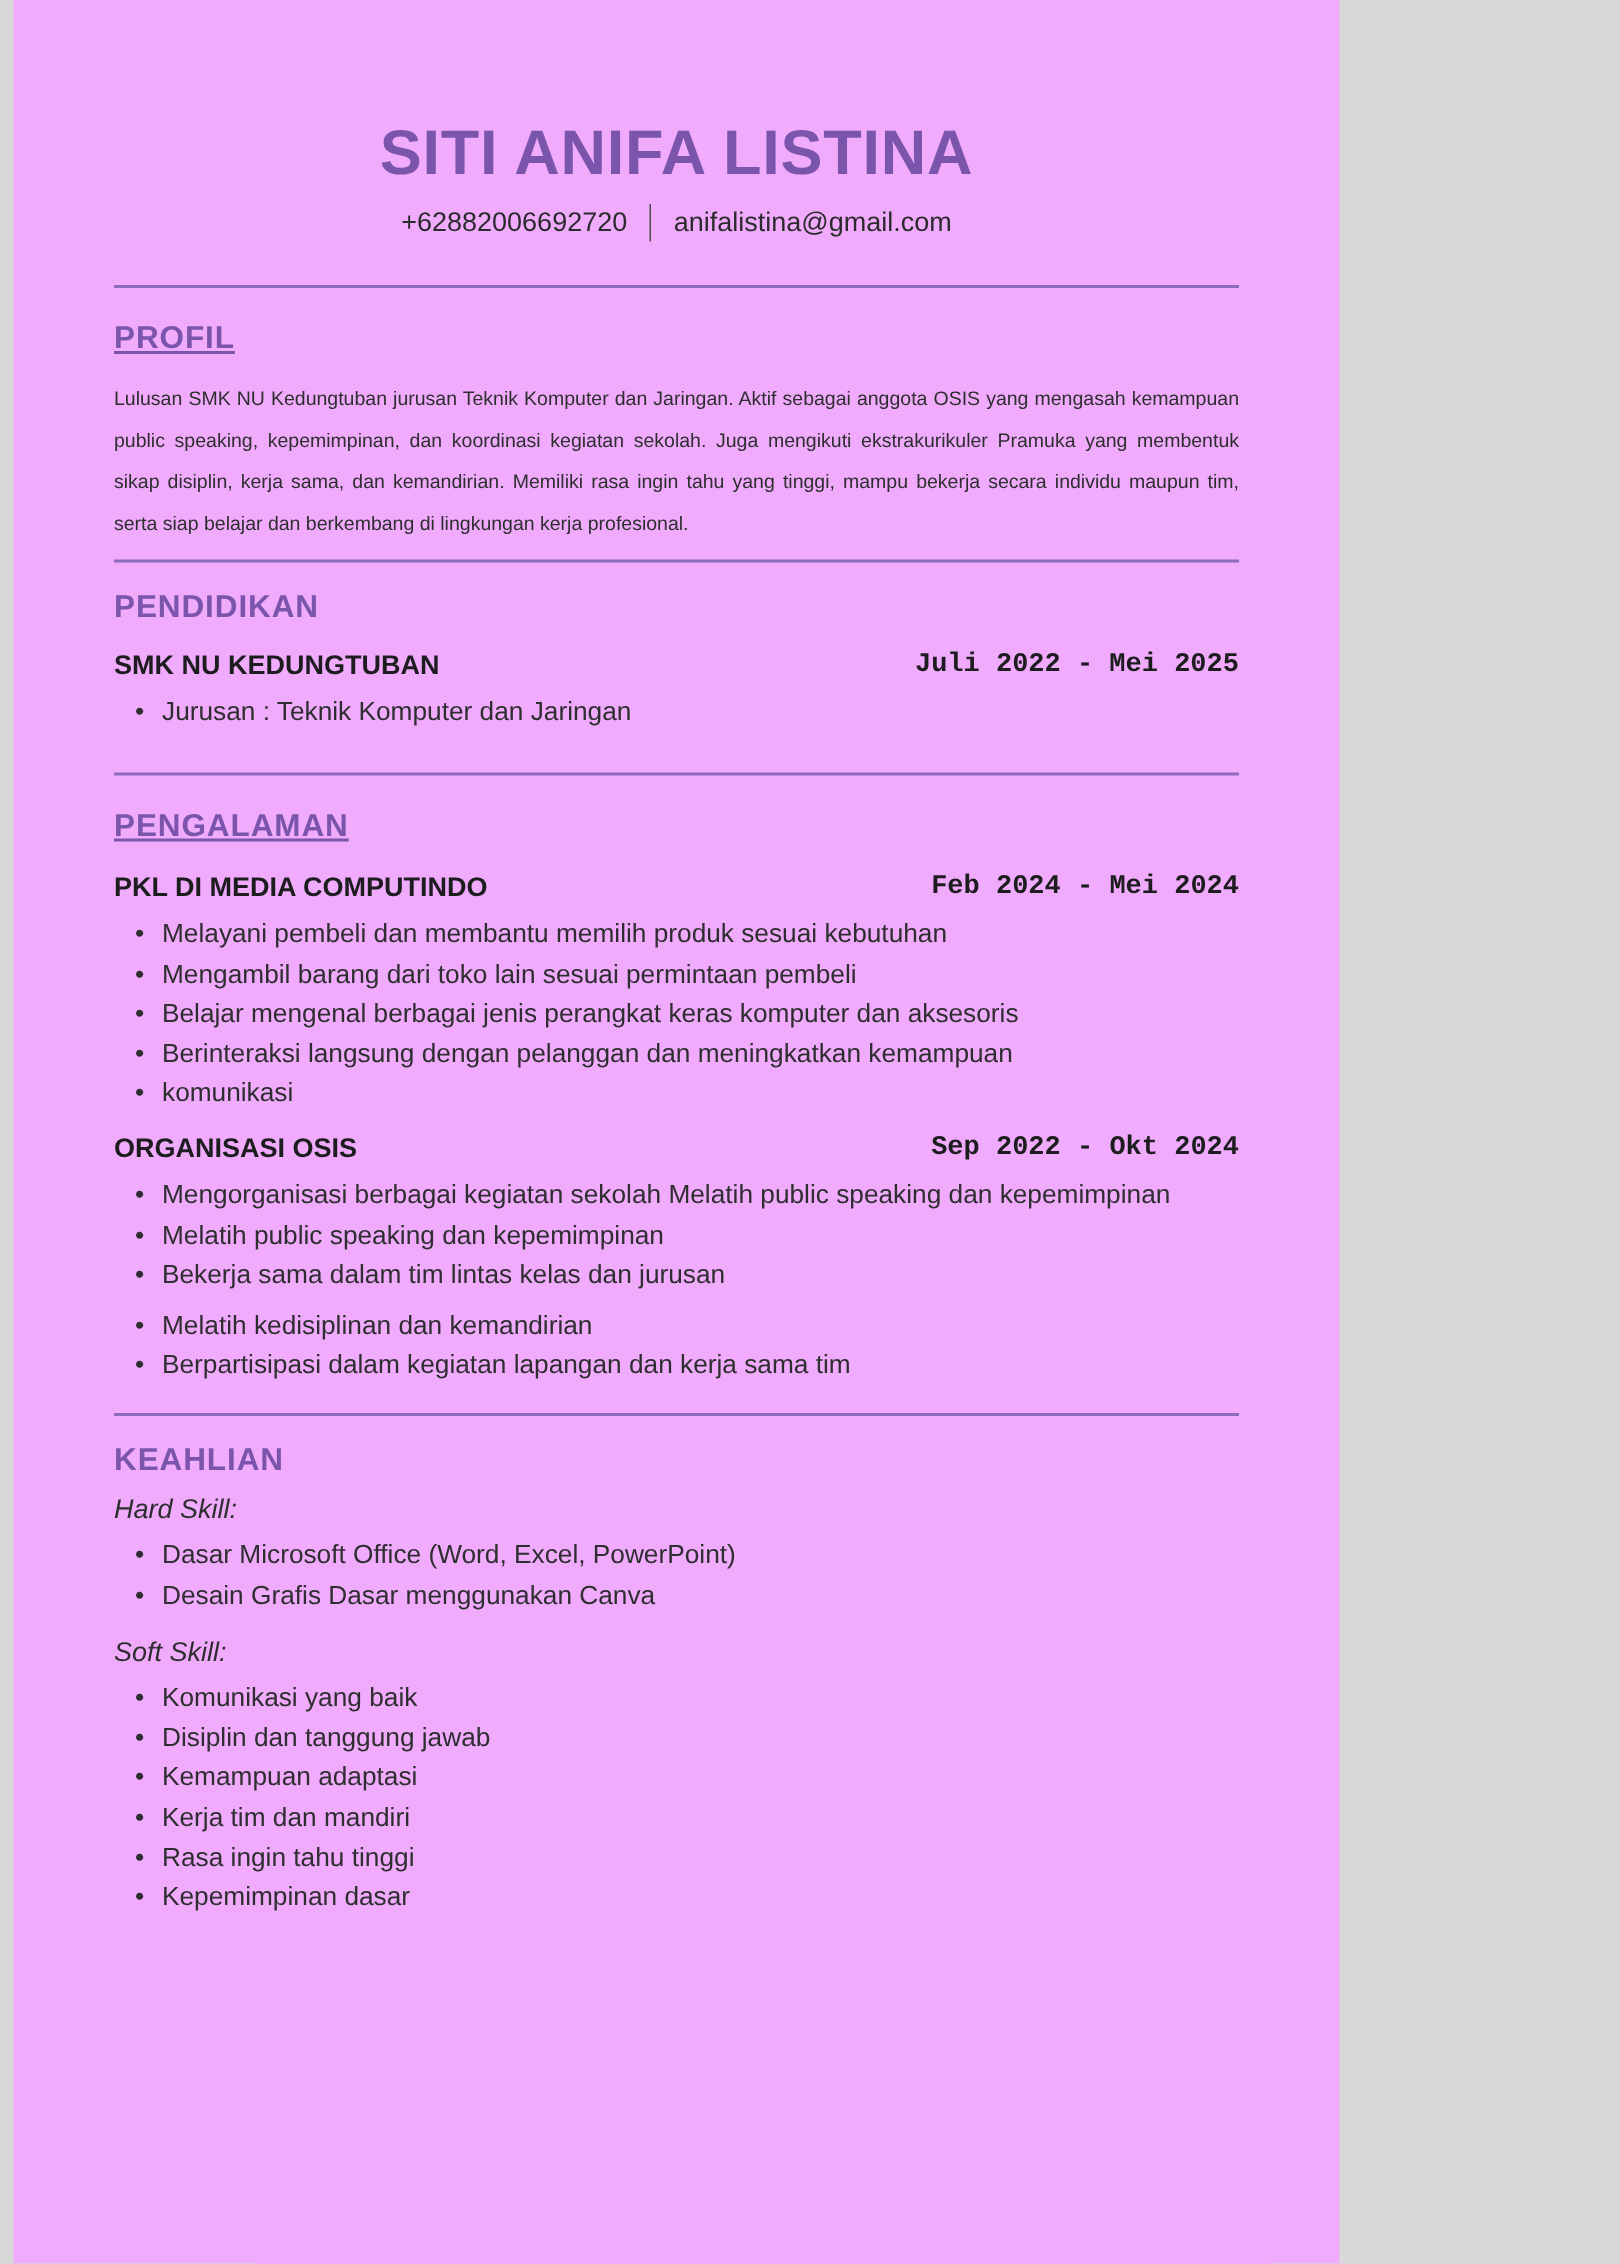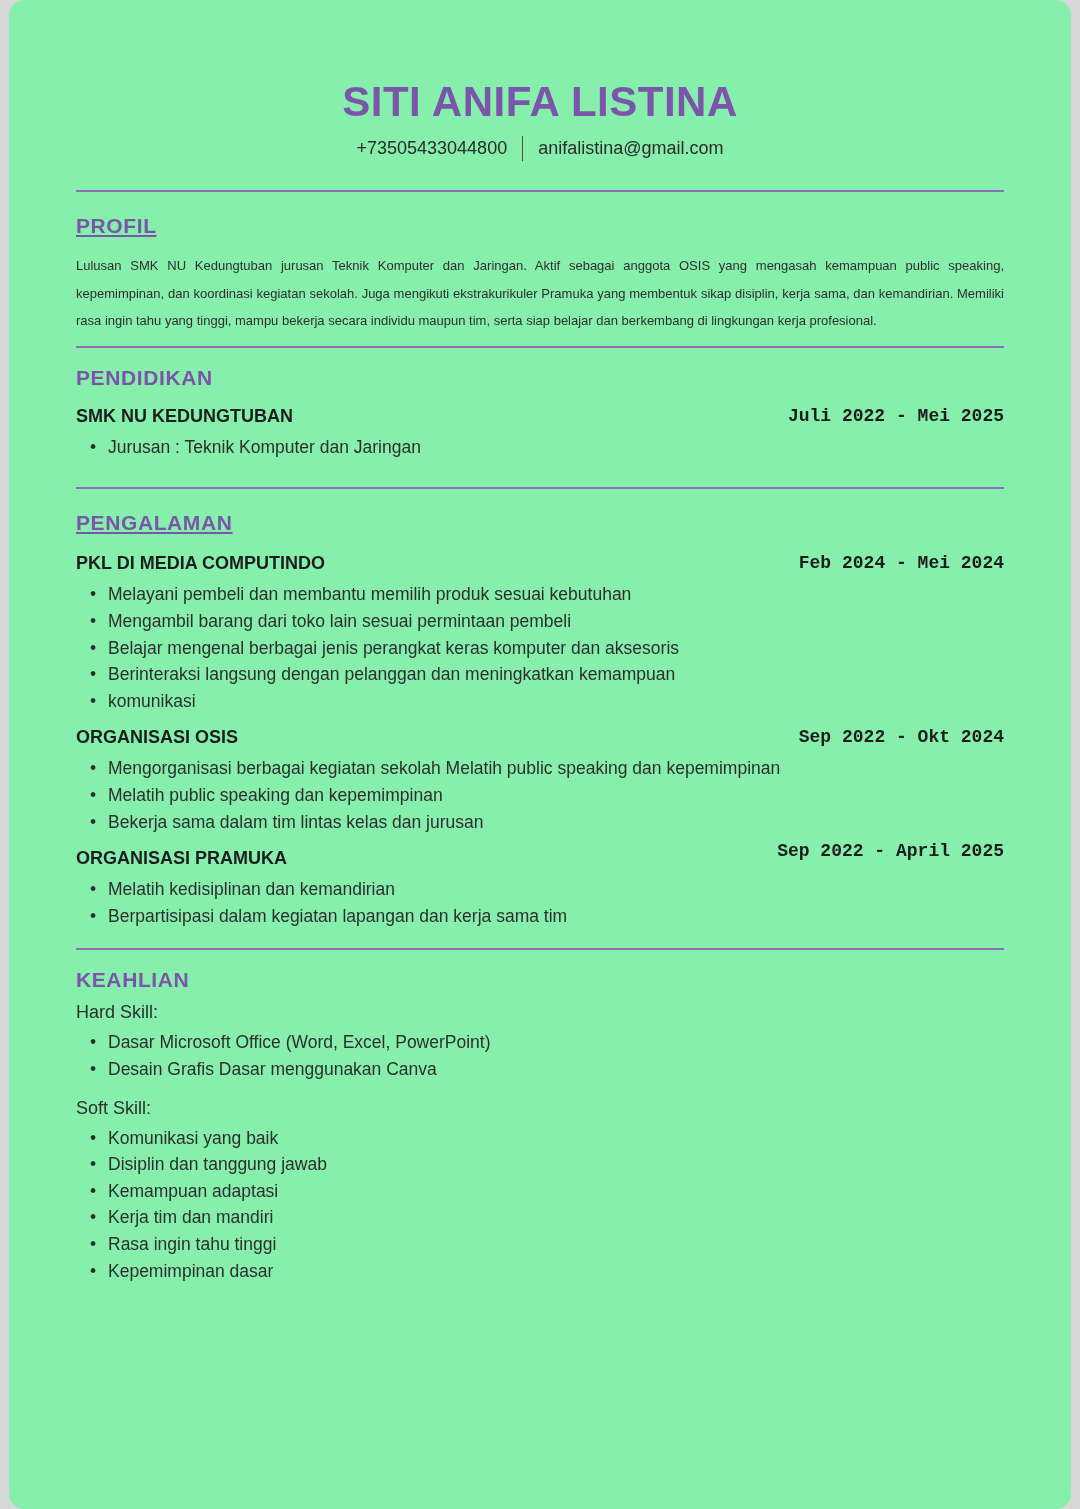--- a/index.html
+++ b/index.html
@@ -9,26 +9,25 @@
     font-family: "Liberation Sans", sans-serif;
   }
   .frame {
     width: 1080px;
     height: 1509px;
     background: #d8d8d8;
     overflow: hidden;
   }
   .page {
     margin: 0 9px;
-    width: 1062px;
+    width: 884px;
     height: 1509px;
-    background: #86efac;
+    background: #f0abfc;
     padding: 78px 67px 0 67px;
     color: #2c2c2e;
-    border-radius: 15px;
   }
   
   .name-title {
     text-align: center;
     font-size: 42px;
     font-weight: 700;
     letter-spacing: 0.5px;
     line-height: 1.12;
     color: #7b55ac;
   }
@@ -107,35 +106,36 @@
     position: absolute;
     left: 0;
     top: 0;
     color: #2e2e30;
   }
   
   .skill-label {
     font-size: 18px;
     line-height: 24px;
     color: #2e2e30;
+    font-style: italic;
   }
   .mt-label1 { margin-top: 7px; }
   .mt-label2 { margin-top: 13px; }
   ul.bullets.tight { margin-top: 5px; }
 </style>
 </head>
 <body>
 
 <div class="frame">
   <div class="page">
 
     <header>
       <h1 class="name-title">SITI ANIFA LISTINA</h1>
       <div class="contact-row">
-        <span>+73505433044800</span>
+        <span>+62882006692720</span>
         <span class="vbar"></span>
         <span>anifalistina@gmail.com</span>
       </div>
     </header>
 
     <hr class="divider d1">
 
     <section>
       <h2 class="section-title mt-sec">PROFIL</h2>
       <p class="profil-text">Lulusan SMK NU Kedungtuban jurusan Teknik Komputer dan Jaringan. Aktif sebagai anggota OSIS yang mengasah kemampuan public speaking, kepemimpinan, dan koordinasi kegiatan sekolah. Juga mengikuti ekstrakurikuler Pramuka yang membentuk sikap disiplin, kerja sama, dan kemandirian. Memiliki rasa ingin tahu yang tinggi, mampu bekerja secara individu maupun tim, serta siap belajar dan berkembang di lingkungan kerja profesional.</p>
@@ -181,24 +181,20 @@
           <span class="entry-date">Sep 2022 - Okt 2024</span>
         </div>
         <ul class="bullets">
           <li>Mengorganisasi berbagai kegiatan sekolah Melatih public speaking dan kepemimpinan</li>
           <li>Melatih public speaking dan kepemimpinan</li>
           <li>Bekerja sama dalam tim lintas kelas dan jurusan</li>
         </ul>
       </div>
 
       <div class="entry">
-        <div class="entry-head mt-entry3">
-          <span class="entry-name">ORGANISASI PRAMUKA</span>
-          <span class="entry-date raised">Sep 2022 - April 2025</span>
-        </div>
         <ul class="bullets">
           <li>Melatih kedisiplinan dan kemandirian</li>
           <li>Berpartisipasi dalam kegiatan lapangan dan kerja sama tim</li>
         </ul>
       </div>
     </section>
 
     <hr class="divider d4">
 
     <section>

